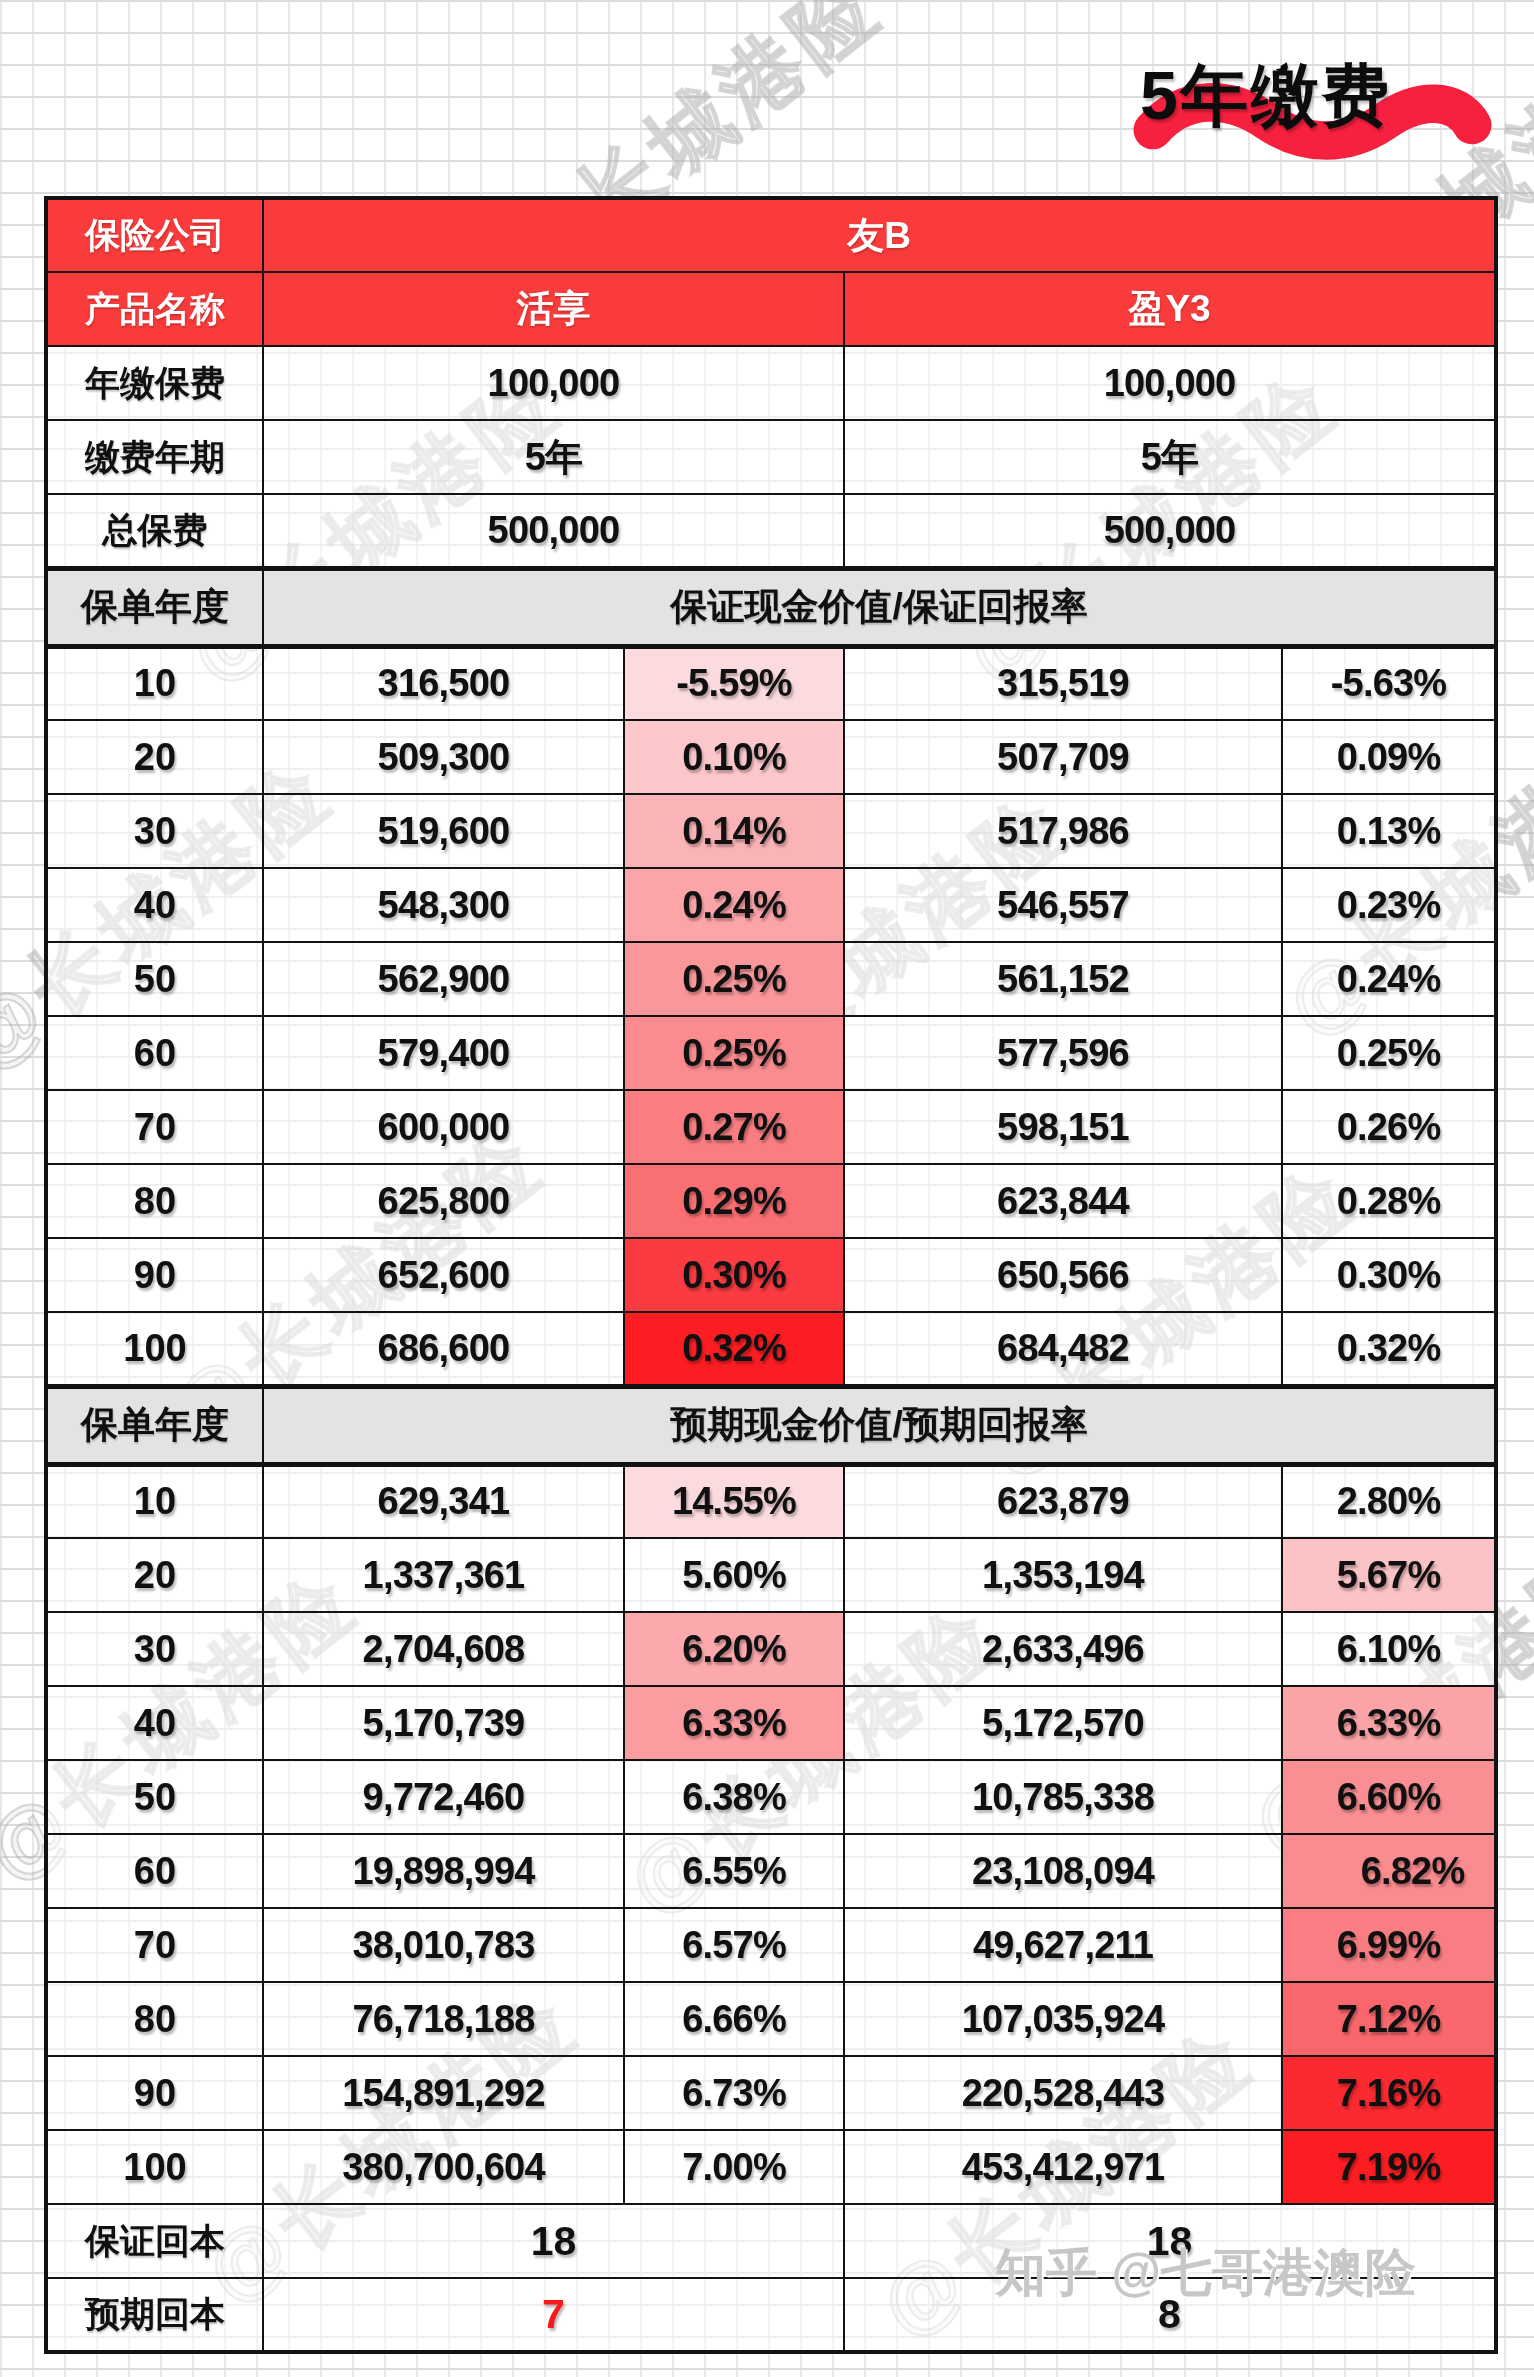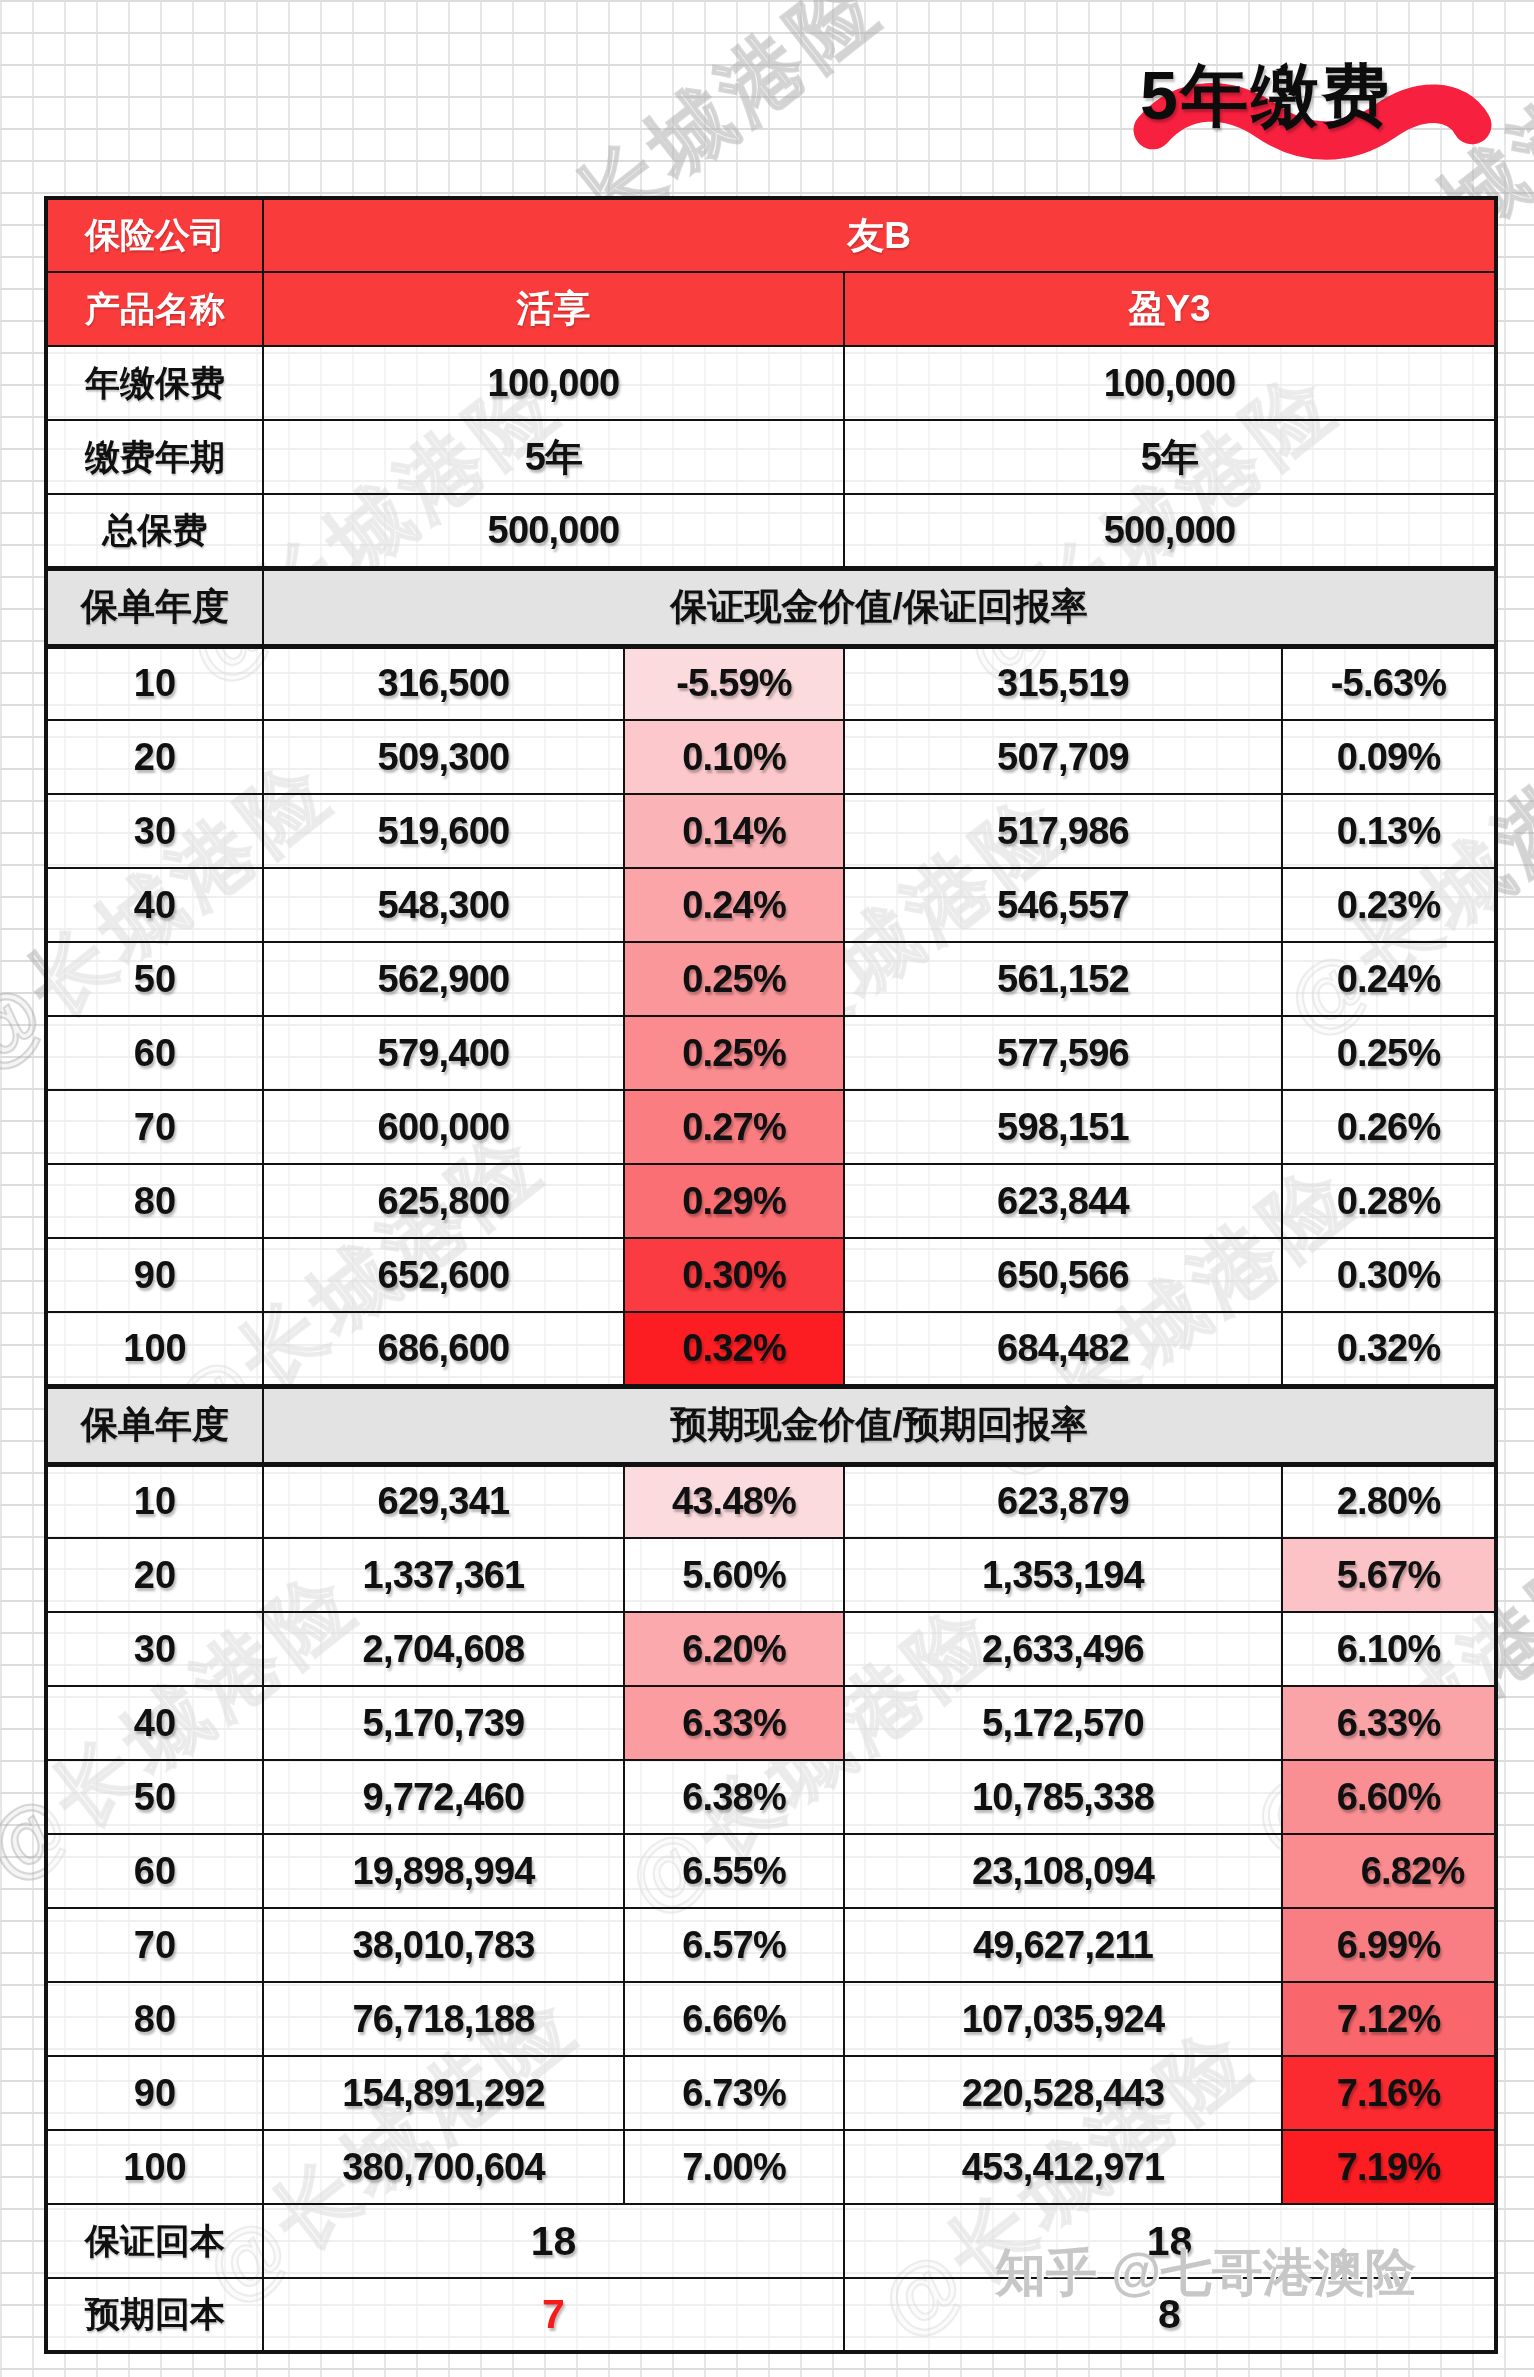--- a/index.html
+++ b/index.html
@@ -199,21 +199,21 @@
     <tbody>
         <tr class="r-sec">
       <th class="cell-gray">保单年度</th>
       <td class="cell-gray" colspan="4">预期现金价值/预期回报率</td>
     </tr>
     </tbody>
       <tbody>
         <tr class="r-data">
       <th class="cell-year">10</th>
       <td class="cell-val">629,341</td>
-      <td class="cell-pct" style="background: rgb(252, 219, 222);">43.48%</td>
+      <td class="cell-pct" style="background: rgb(252, 219, 222);">14.55%</td>
       <td class="cell-val">623,879</td>
       <td class="cell-pct">2.80%</td>
     </tr>
         <tr class="r-data">
       <th class="cell-year">20</th>
       <td class="cell-val">1,337,361</td>
       <td class="cell-pct">5.60%</td>
       <td class="cell-val">1,353,194</td>
       <td class="cell-pct" style="background: rgb(251, 195, 198);">5.67%</td>
     </tr>

